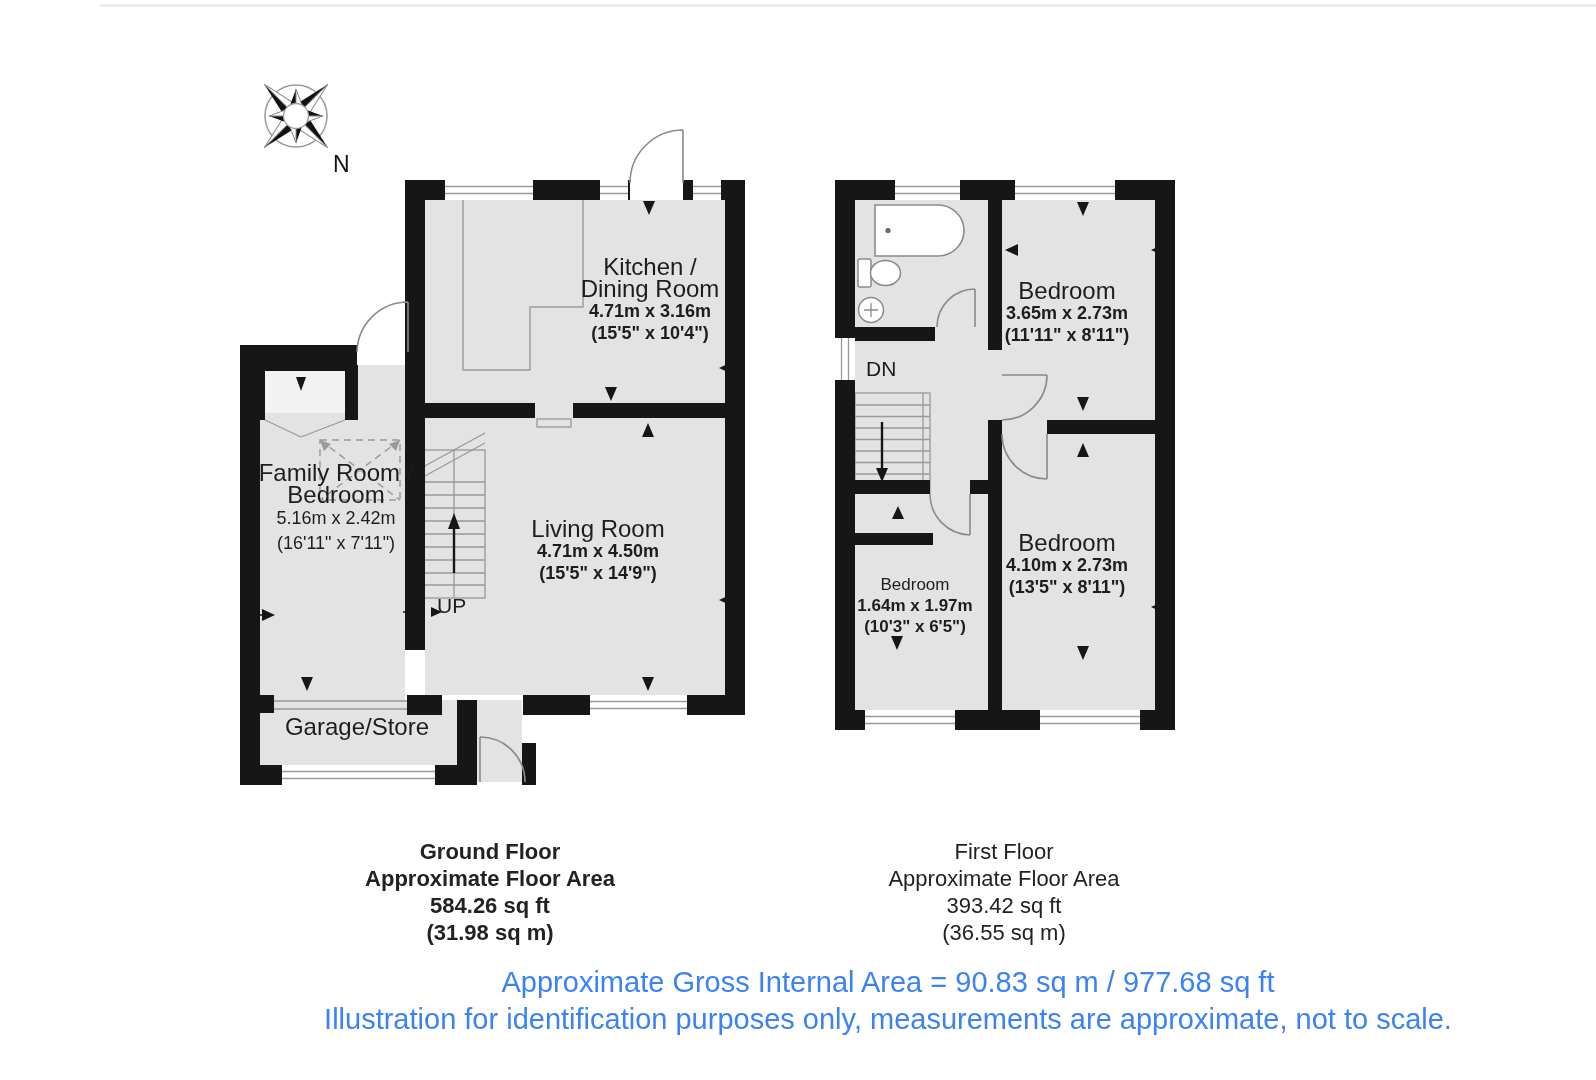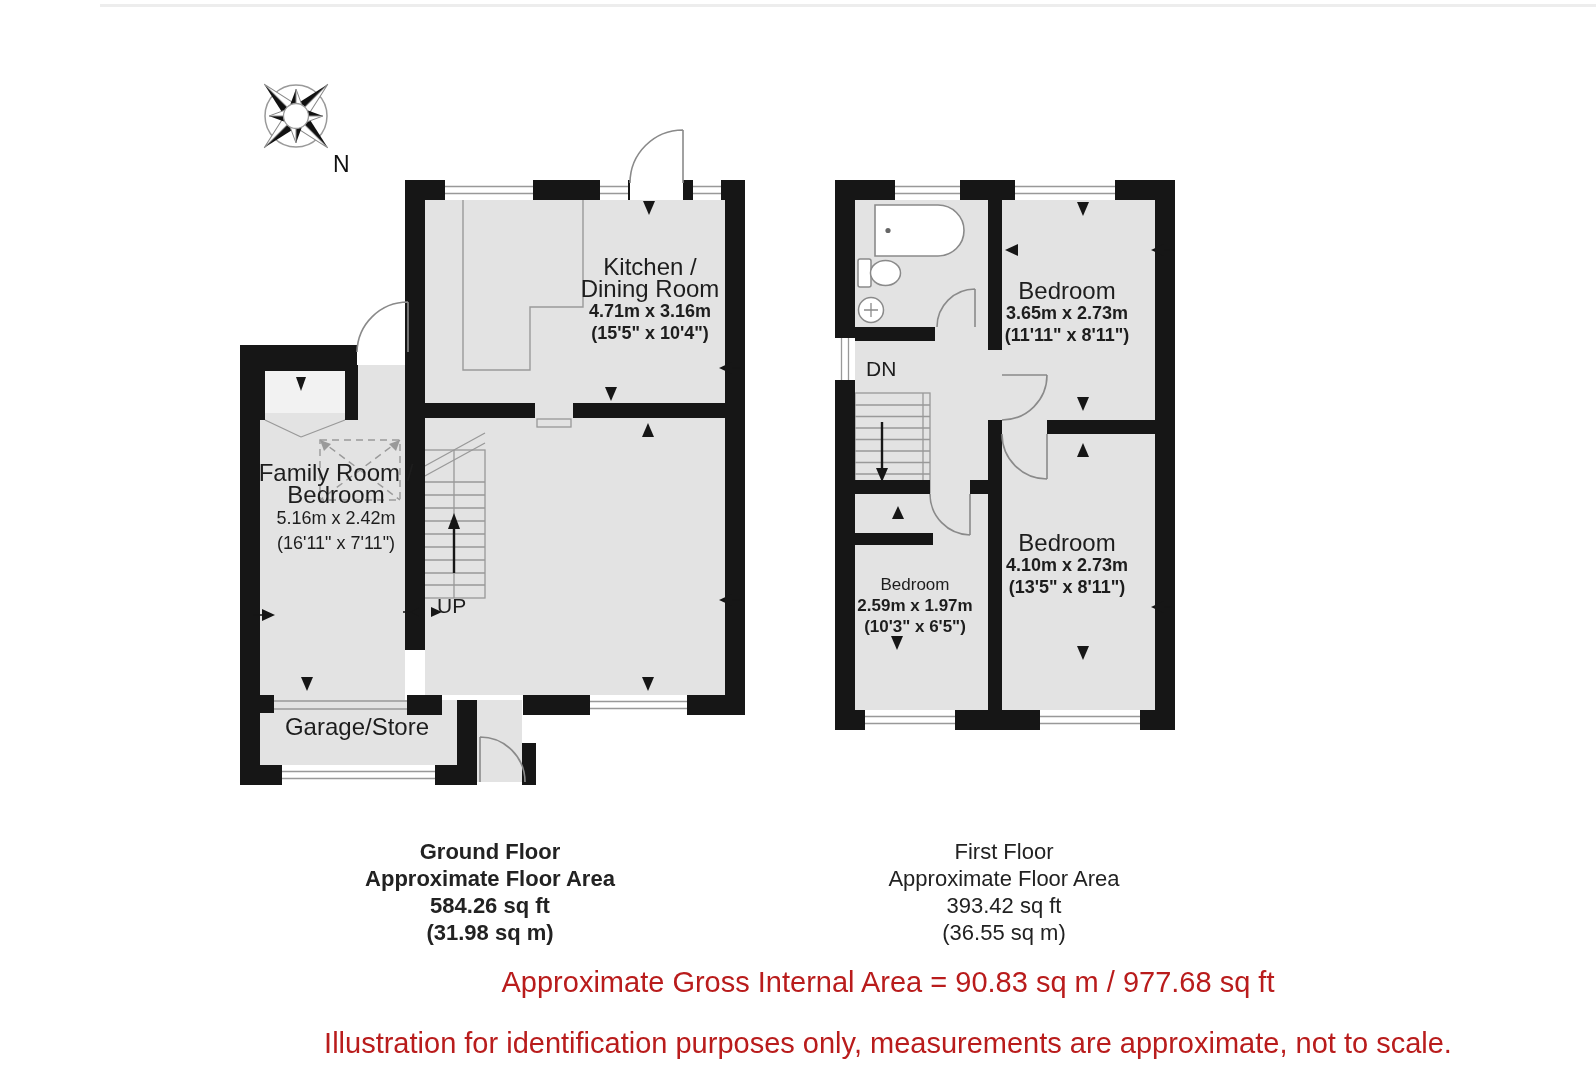--- a/index.html
+++ b/index.html
@@ -10,21 +10,21 @@
   .abs{position:absolute;}
   .label{position:absolute;text-align:center;transform:translateX(-50%);white-space:nowrap;}
   .room-name{font-size:24px;line-height:22px;color:#1d1d1d;}
   .room-dims{font-size:18px;line-height:22px;color:#1d1d1d;font-weight:bold;}
   .bold{font-weight:400;}
   .small-room .room-name,.small-room .room-dims{font-size:17px;line-height:21px;}
   .stair-label{position:absolute;font-size:21px;color:#1d1d1d;}
   .caption{position:absolute;text-align:center;transform:translateX(-50%);
     font-size:22px;line-height:27px;color:#222;}
   .footer-line{position:absolute;text-align:center;transform:translateX(-50%);
-    font-size:29px;color:#b91c1c;white-space:nowrap;}
+    font-size:29px;color:#3b82f6;white-space:nowrap;}
   .compass-n{position:absolute;font-size:23px;color:#111;}
   svg{display:block;}
 </style>
 </head>
 <body>
 
 <div id="canvas">
 
   <div class="abs" style="left:100px;top:4px;right:0;width:1496px;height:3px;background:#ededed;"></div>
 
@@ -242,20 +242,25 @@
     </g>
   </svg>
 
   <div class="label" style="left:650px;top:256px;">
     <div class="room-name">Kitchen /</div>
     <div class="room-name">Dining Room</div>
     <div class="room-dims">4.71m x 3.16m</div>
     <div class="room-dims">(15'5" x 10'4")</div>
   </div>
 
+  <div class="label" style="left:598px;top:518px;">
+    <div class="room-name">Living Room</div>
+    <div class="room-dims">4.71m x 4.50m</div>
+    <div class="room-dims">(15'5" x 14'9")</div>
+  </div>
 
   <div class="label" style="left:336px;top:462px;">
     <div class="room-name bold">Family Room /</div>
     <div class="room-name bold">Bedroom</div>
     <div class="room-dims bold" style="line-height:25px;">5.16m x 2.42m</div>
     <div class="room-dims bold" style="line-height:25px;">(16'11" x 7'11")</div>
   </div>
 
   <div class="label" style="left:357px;top:716px;">
     <div class="room-name bold">Garage/Store</div>
@@ -270,36 +275,36 @@
   </div>
 
   <div class="label" style="left:1067px;top:532px;">
     <div class="room-name">Bedroom</div>
     <div class="room-dims">4.10m x 2.73m</div>
     <div class="room-dims">(13'5" x 8'11")</div>
   </div>
 
   <div class="label small-room" style="left:915px;top:574px;">
     <div class="room-name">Bedroom</div>
-    <div class="room-dims">2.59m x 1.97m</div>
+    <div class="room-dims">1.64m x 1.97m</div>
     <div class="room-dims">(10'3" x 6'5")</div>
   </div>
 
   <div class="stair-label" style="left:866px;top:357px;">DN</div>
 
   <div class="caption" style="left:490px;top:838px;font-weight:bold;">
     <div>Ground Floor</div>
     <div>Approximate Floor Area</div>
     <div>584.26 sq ft</div>
     <div>(31.98 sq m)</div>
   </div>
 
   <div class="caption" style="left:1004px;top:838px;">
     <div>First Floor</div>
     <div>Approximate Floor Area</div>
     <div>393.42 sq ft</div>
     <div>(36.55 sq m)</div>
   </div>
 
   <div class="footer-line" style="left:888px;top:966px;">Approximate Gross Internal Area = 90.83 sq m / 977.68 sq ft</div>
-  <div class="footer-line" style="left:888px;top:1003px;margin-top:24px;">Illustration for identification purposes only, measurements are approximate, not to scale.</div>
+  <div class="footer-line" style="left:888px;top:1003px;">Illustration for identification purposes only, measurements are approximate, not to scale.</div>
 
 </div>
 
 </body></html>

